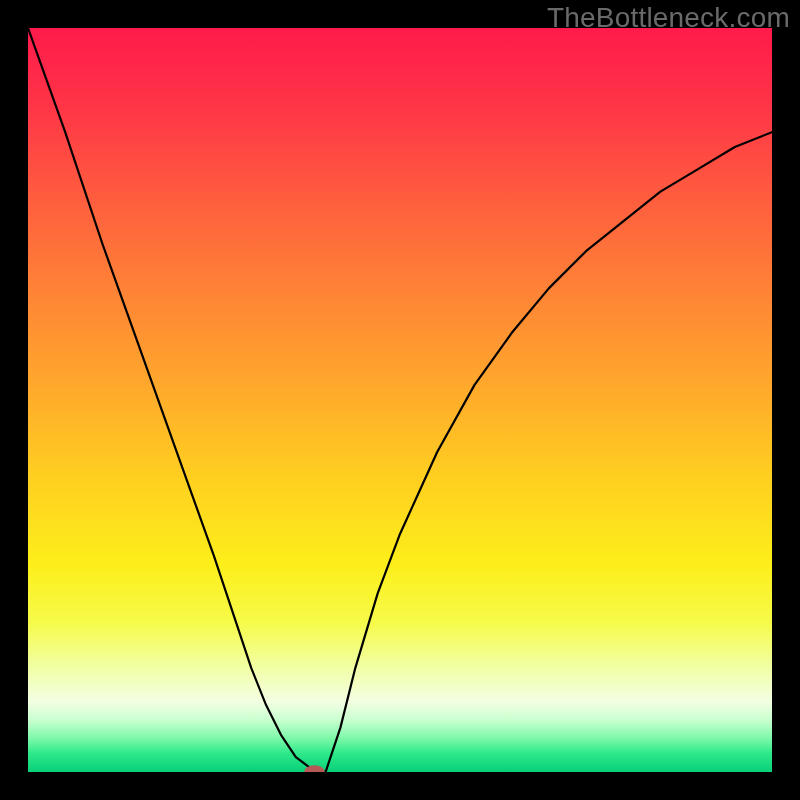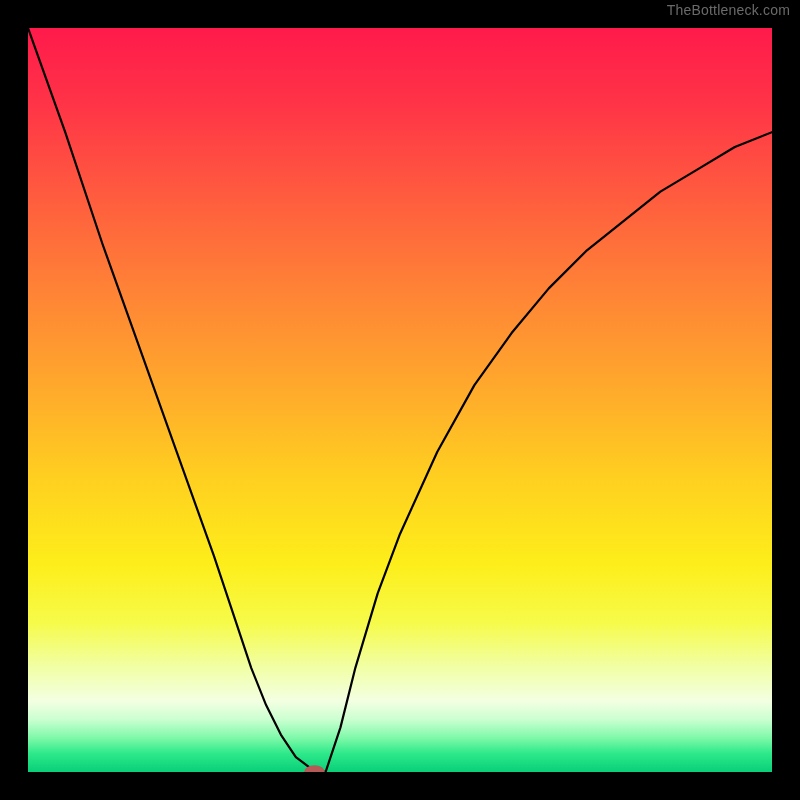--- a/index.html
+++ b/index.html
@@ -30,21 +30,21 @@
     left: 0;
     top: 0;
     width: 100%;
     height: 100%;
   }
   .watermark {
     position: absolute;
     top: 2px;
     right: 10px;
     color: #6a6a6a;
-    font-size: 14px;
+    font-size: 28px;
     font-weight: 400;
     letter-spacing: 0.2px;
     user-select: none;
   }
   svg { display: block; }
 </style>
 </head>
 <body>
 
 <div class="stage">

